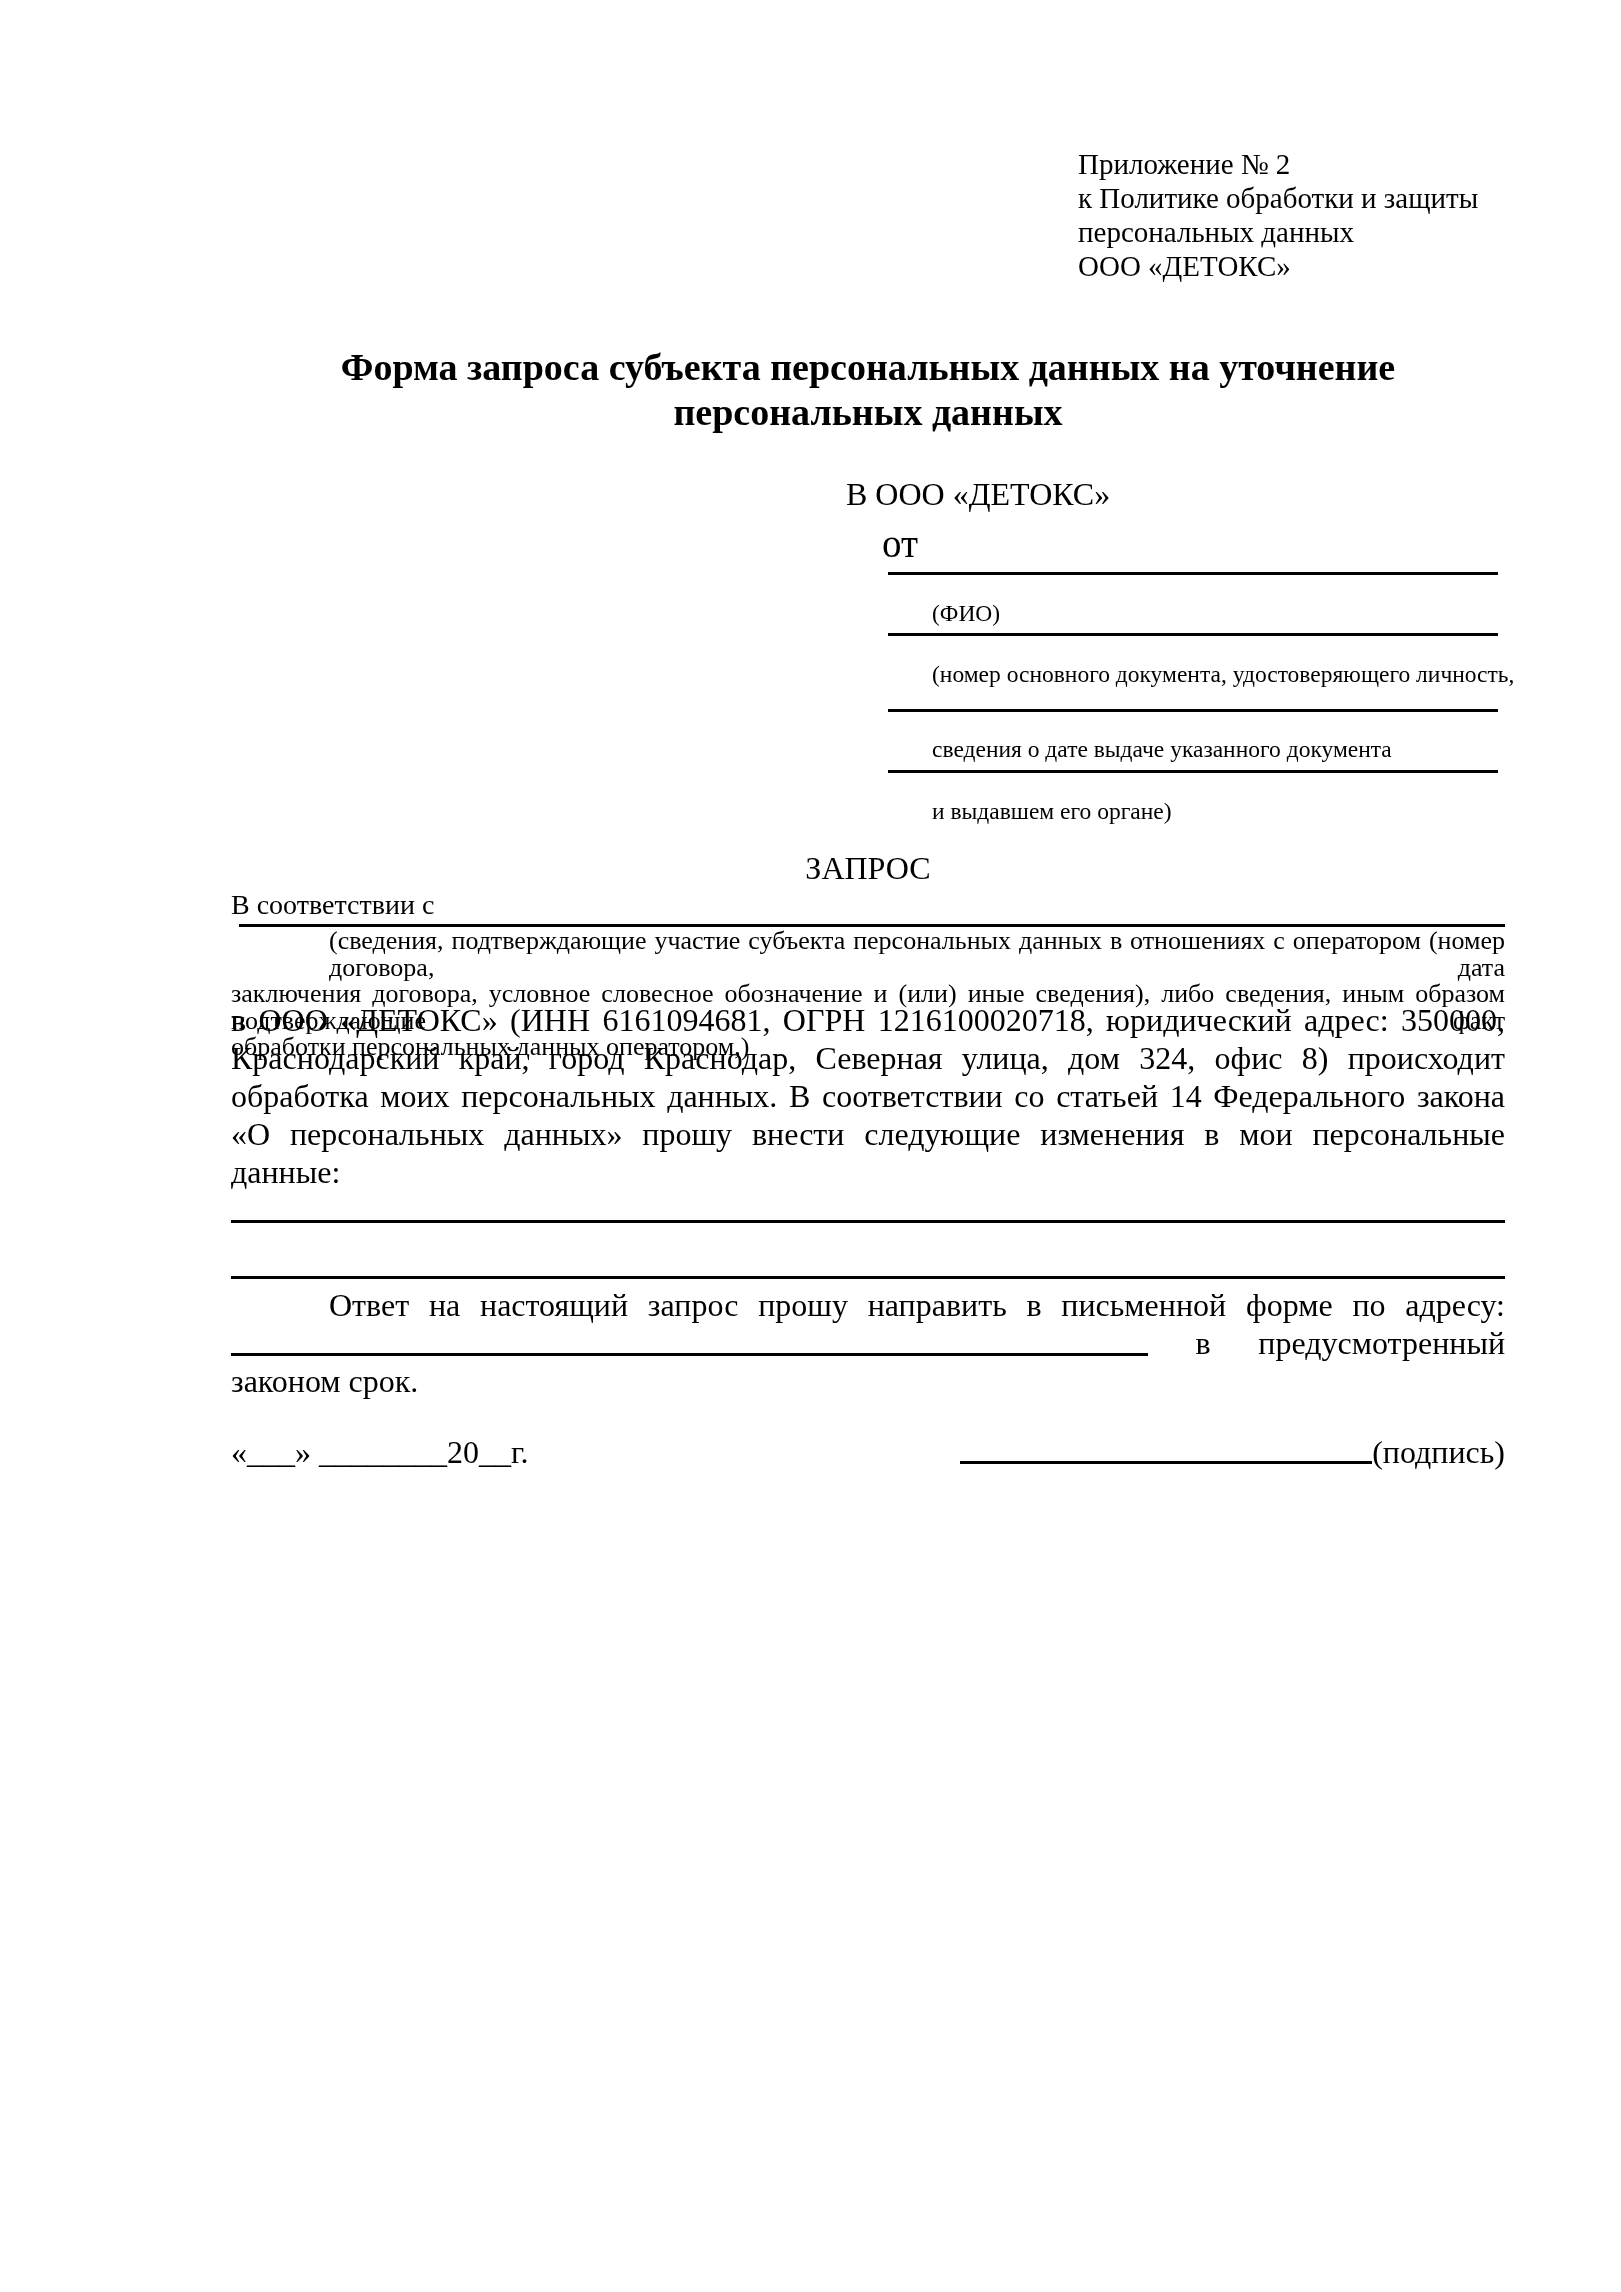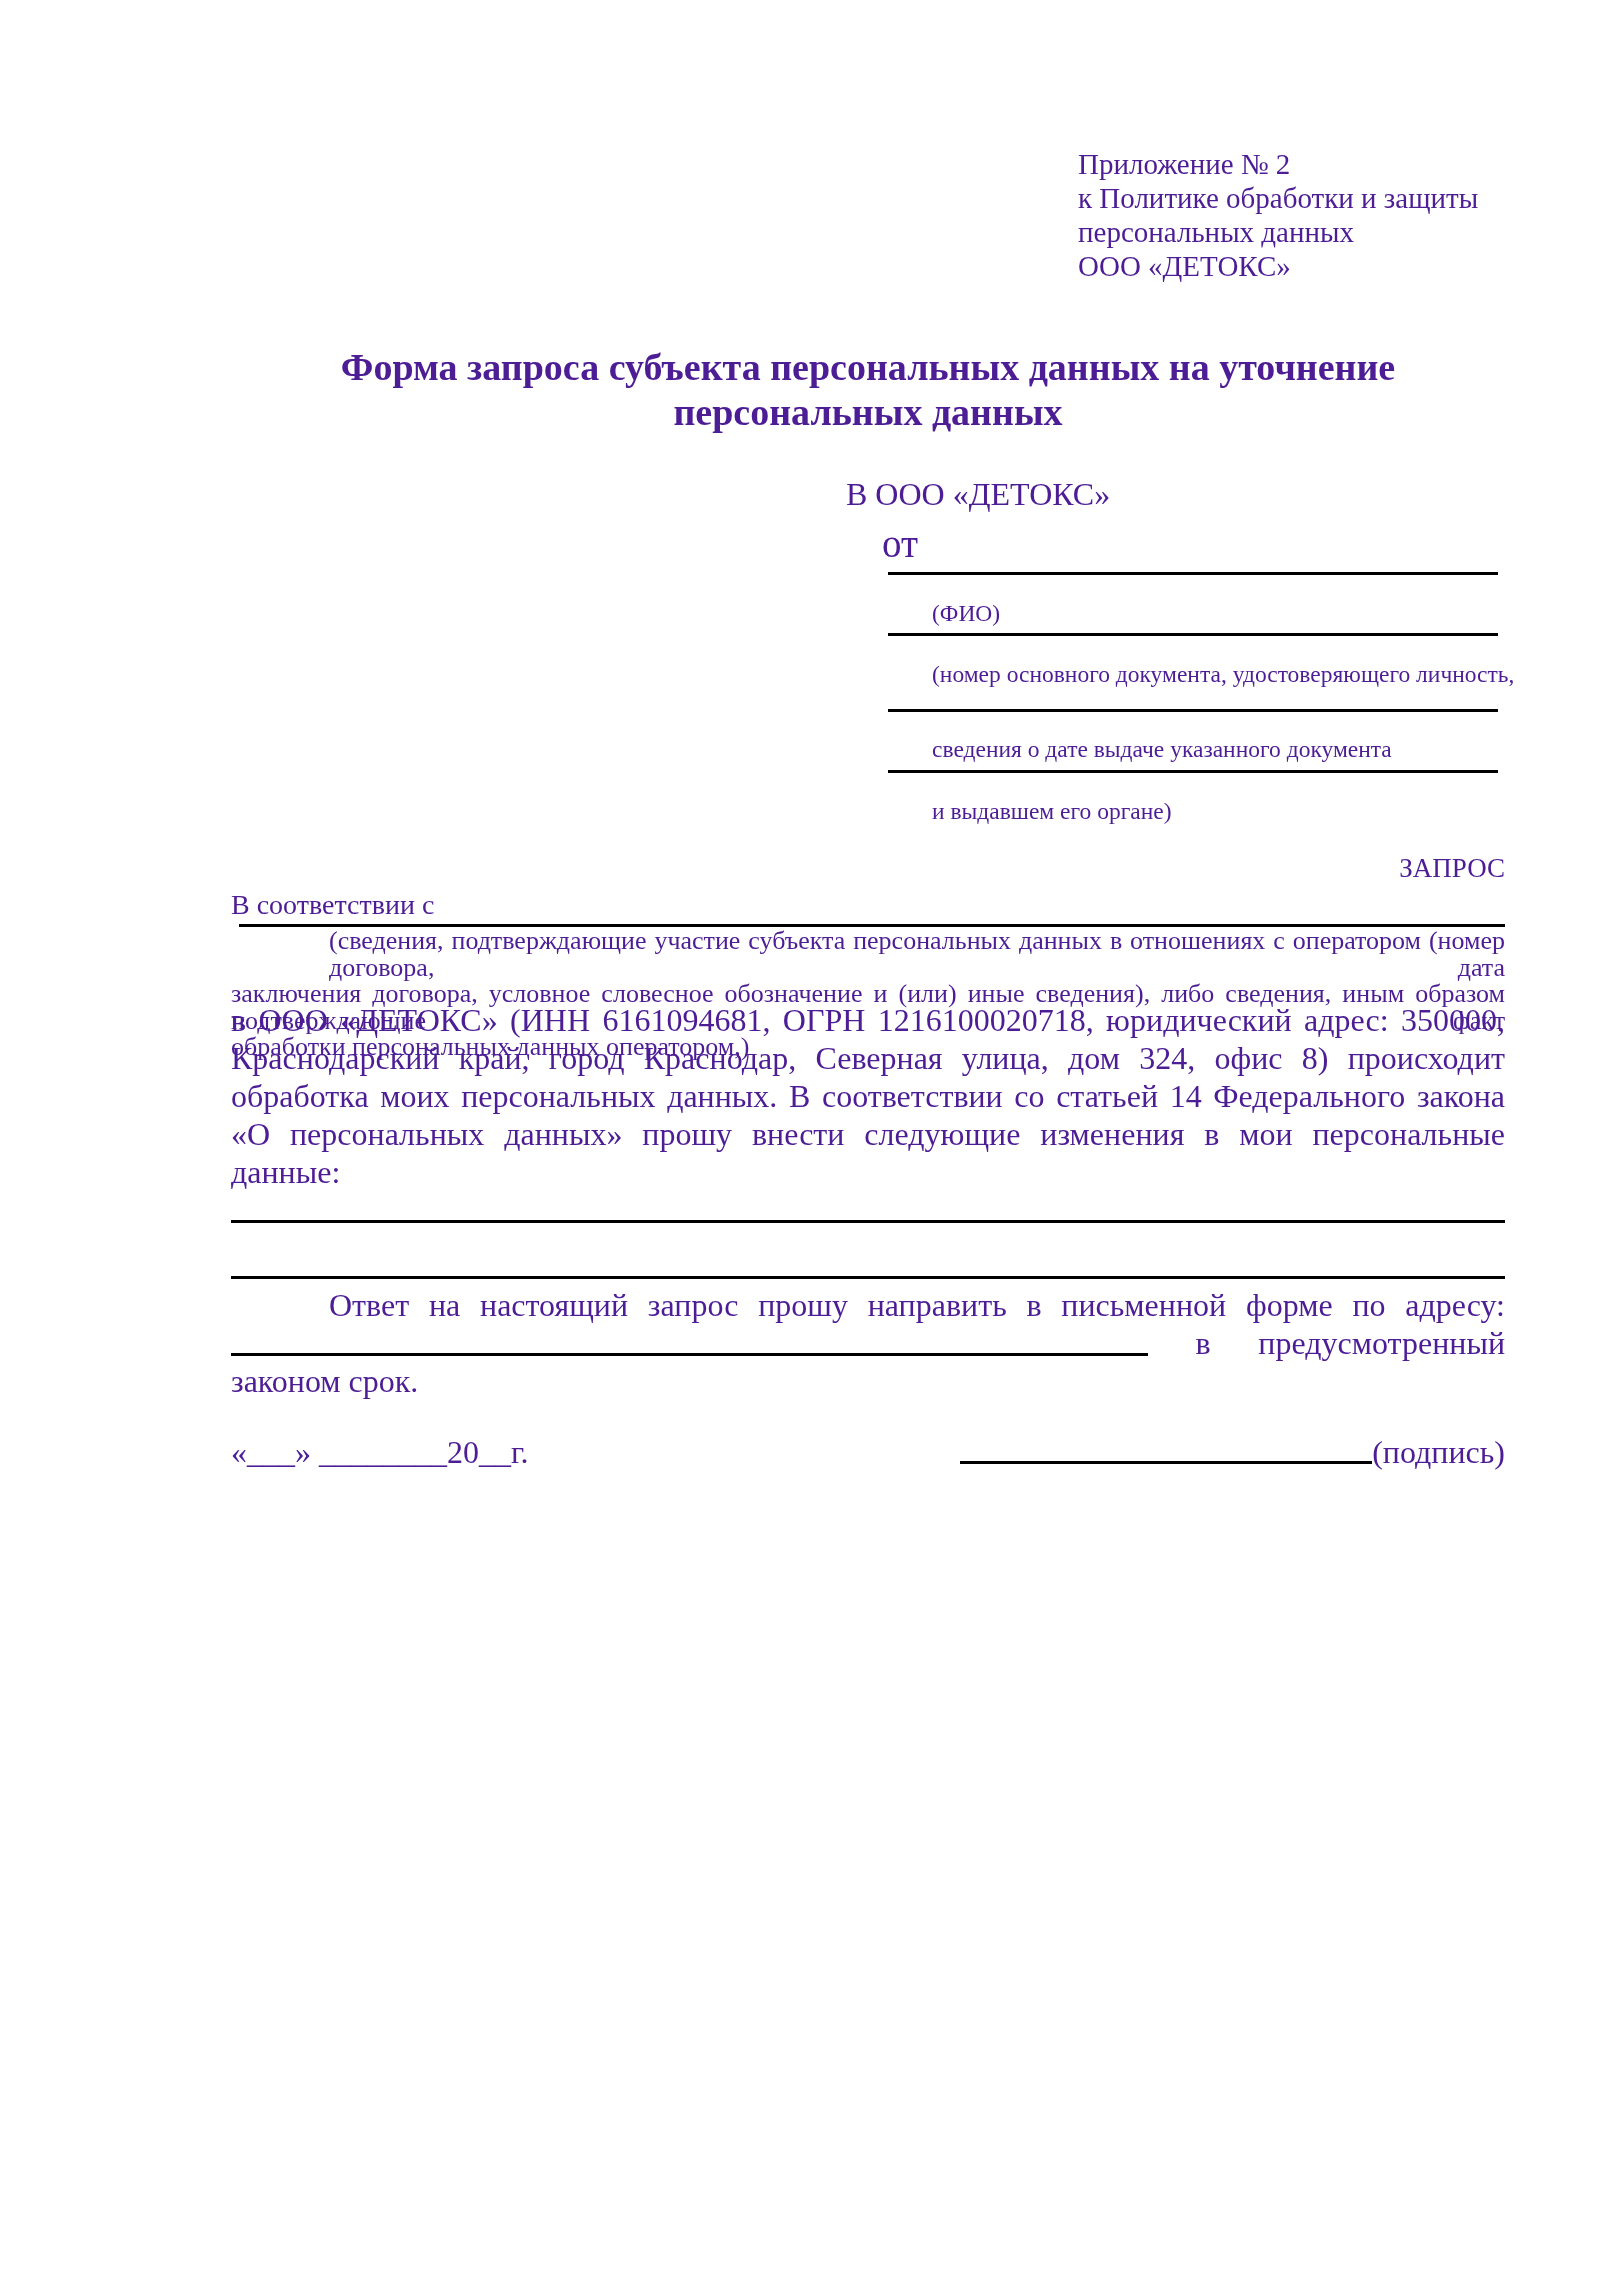--- a/index.html
+++ b/index.html
@@ -1,42 +1,42 @@
 <!DOCTYPE html>
 <html><head>
 <meta charset="utf-8">
 <style>
   html,body { margin:0; padding:0; background:#808080; }
   .page {
     position:relative;
     width:1621px; height:2293px;
     margin:0 auto;
     background:#ffffff;
-    color:#4c1d95;
+    color:#000000;
     font-family:"Liberation Serif","DejaVu Serif",serif;
     overflow:hidden;
   }
   .abs { position:absolute; }
 
   
   .hdr { left:1078px; top:147px; width:451px; font-size:29px; line-height:34px; }
 
   
   .doc-title { left:231px; top:345px; width:1274px; text-align:center;
                font-weight:bold; font-size:38px; line-height:45px; }
 
   
   .to-line   { left:846px; top:476px; font-size:32px; line-height:37px;text-align:center; }
   .from-line { left:882px; top:525px; font-size:39px; line-height:37px; }
 
   .fline { left:888px; width:610px; height:0; border-bottom:3.9px solid #000; }
   .fcap  { left:932px; width:610px; font-size:23.5px; line-height:26.5px;margin-top:20px; }
 
   
-  .zapros { left:231px; top:849px; width:1274px; text-align:right; font-size:27px; line-height:38px; }
+  .zapros { left:231px; top:849px; width:1274px; text-align:center; font-size:32px; line-height:38px; }
 
   .sootv { left:231px; top:885px; width:1274px; display:flex; font-size:28px; line-height:39px;flex-direction:column; }
   .sootv .indent { width:98px; flex:0 0 auto; }
   .sootv .lbl { flex:0 0 auto; white-space:nowrap; }
   .sootv .fill { flex:1 1 auto; border-bottom:3.9px solid #000; margin:0 0 4.9px 7.8px; }
 
   .note { left:231px; top:928px; width:1274px; font-size:26px; line-height:26.5px; }
   .note-line { text-align:justify; text-align-last:justify; overflow:hidden; white-space:normal; }
   .note-line.first { padding-left:98px; }
   .note-line.last { text-align-last:left; }

